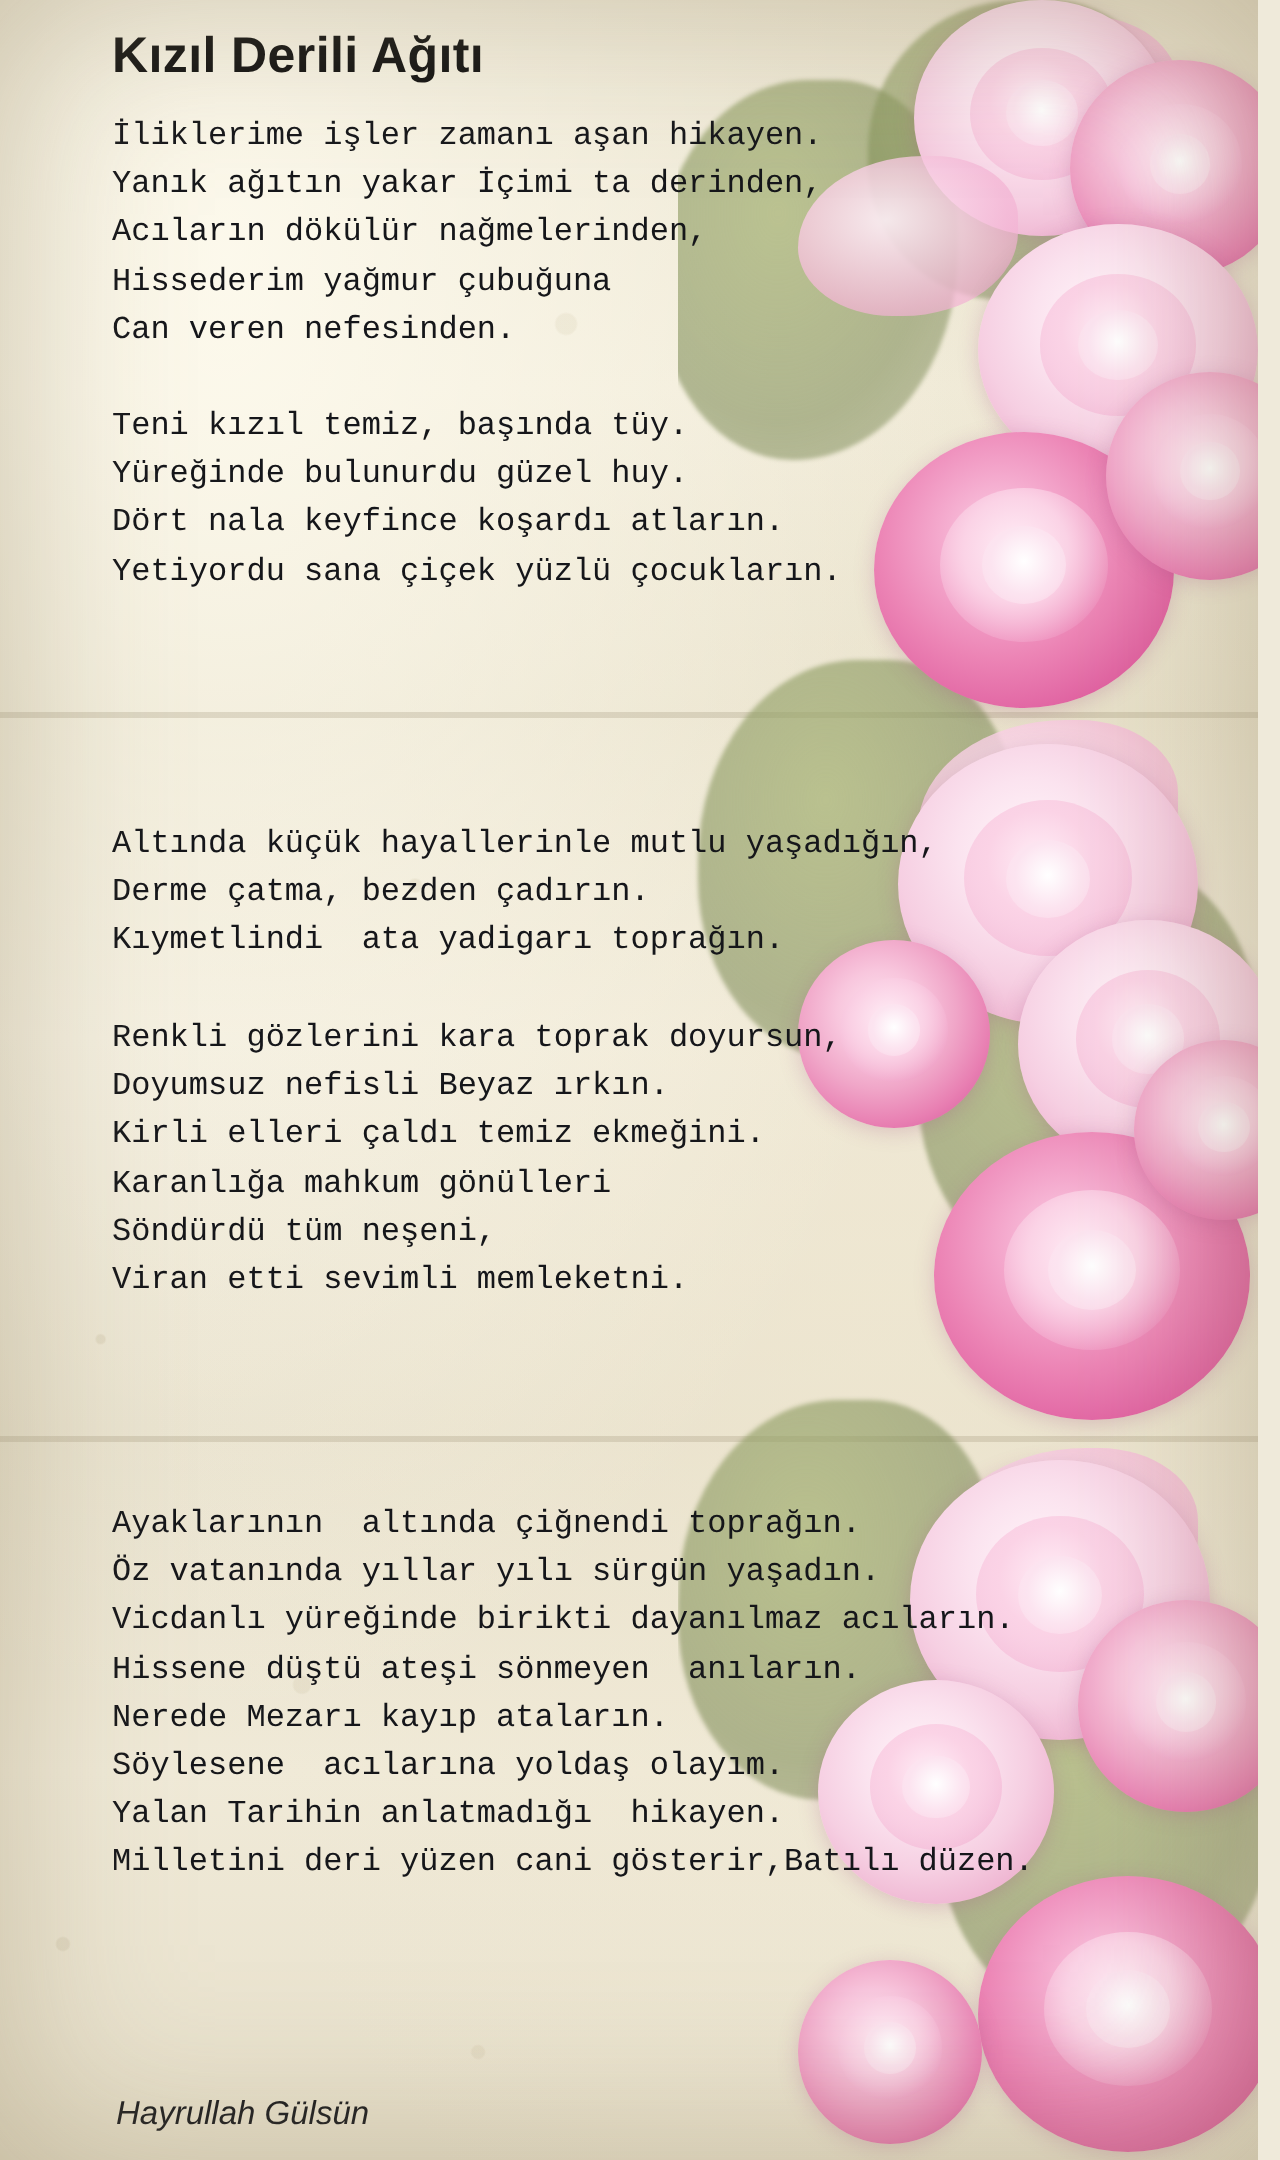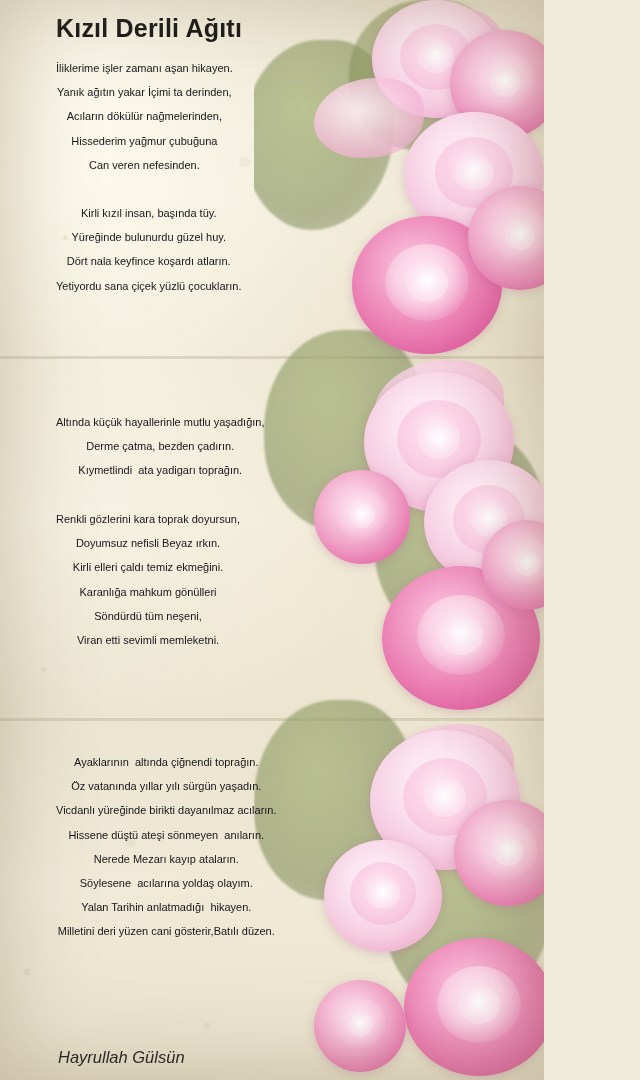--- a/index.html
+++ b/index.html
@@ -7,29 +7,28 @@
     padding: 0;
   }
   body {
     width: 640px;
     height: 1080px;
     font-family: "Liberation Sans", sans-serif;
     background: #efeada;
   }
   .page {
     position: relative;
-    width: 544px;
+    width: 629px;
     height: 1080px;
     overflow: hidden;
     background:
       radial-gradient(ellipse at 18% 12%, rgba(255,252,240,0.85) 0%, rgba(255,252,240,0) 55%),
       radial-gradient(ellipse at 70% 60%, rgba(240,232,210,0.7) 0%, rgba(240,232,210,0) 60%),
       linear-gradient(180deg, #e8e1cc 0%, #efe9d6 18%, #e4ddc6 33%, #efe9d8 48%, #e6dfca 66%, #f0ead8 82%, #e7e0cb 100%);
     background-color: #eae3ce;
-    text-align: center;
   }
   
   .grain {
     position: absolute;
     inset: 0;
     pointer-events: none;
     background-image:
       radial-gradient(circle at 12% 22%, rgba(170,155,115,0.18) 0 2px, rgba(0,0,0,0) 3px),
       radial-gradient(circle at 33% 41%, rgba(170,155,115,0.14) 0 3px, rgba(0,0,0,0) 4px),
       radial-gradient(circle at 8% 62%, rgba(160,145,105,0.16) 0 2px, rgba(0,0,0,0) 3px),
@@ -118,24 +117,25 @@
     left: 56px;
     top: 14px;
     font-size: 25px;
     font-weight: bold;
     color: #111111;
     letter-spacing: 0.2px;
   }
   .stanza {
     position: absolute;
     left: 56px;
-    font-size: 11px;
+    font-size: 16px;
     line-height: 24.2px;
     color: #15161a;
     white-space: pre-wrap;
+    font-family: Liberation Mono, monospace;
   }
   .author {
     position: absolute;
     left: 58px;
     top: 1018px;
     font-size: 16.5px;
     font-style: italic;
     color: #17181c;
     margin-top: 30px;
   }
@@ -181,21 +181,21 @@
     <div class="rose" style="left:60px; top:980px; width:92px; height:92px;"></div>
   </div>
 
   <div class="title">Kızıl Derili Ağıtı</div>
 
   <div class="stanza" style="top:56px;">İliklerime işler zamanı aşan hikayen.
 Yanık ağıtın yakar İçimi ta derinden,
 Acıların dökülür nağmelerinden,
 Hissederim yağmur çubuğuna
 Can veren nefesinden.</div>
-  <div class="stanza" style="top:201px;">Kirli kızıl insan, başında tüy.
+  <div class="stanza" style="top:201px;">Teni kızıl temiz, başında tüy.
 Yüreğinde bulunurdu güzel huy.
 Dört nala keyfince koşardı atların.
 Yetiyordu sana çiçek yüzlü çocukların.</div>
   <div class="stanza" style="top:507px;">Renkli gözlerini kara toprak doyursun,
 Doyumsuz nefisli Beyaz ırkın.
 Kirli elleri çaldı temiz ekmeğini.
 Karanlığa mahkum gönülleri
 Söndürdü tüm neşeni,
 Viran etti sevimli memleketni.</div>
   <div class="stanza" style="top:410px;">Altında küçük hayallerinle mutlu yaşadığın,

